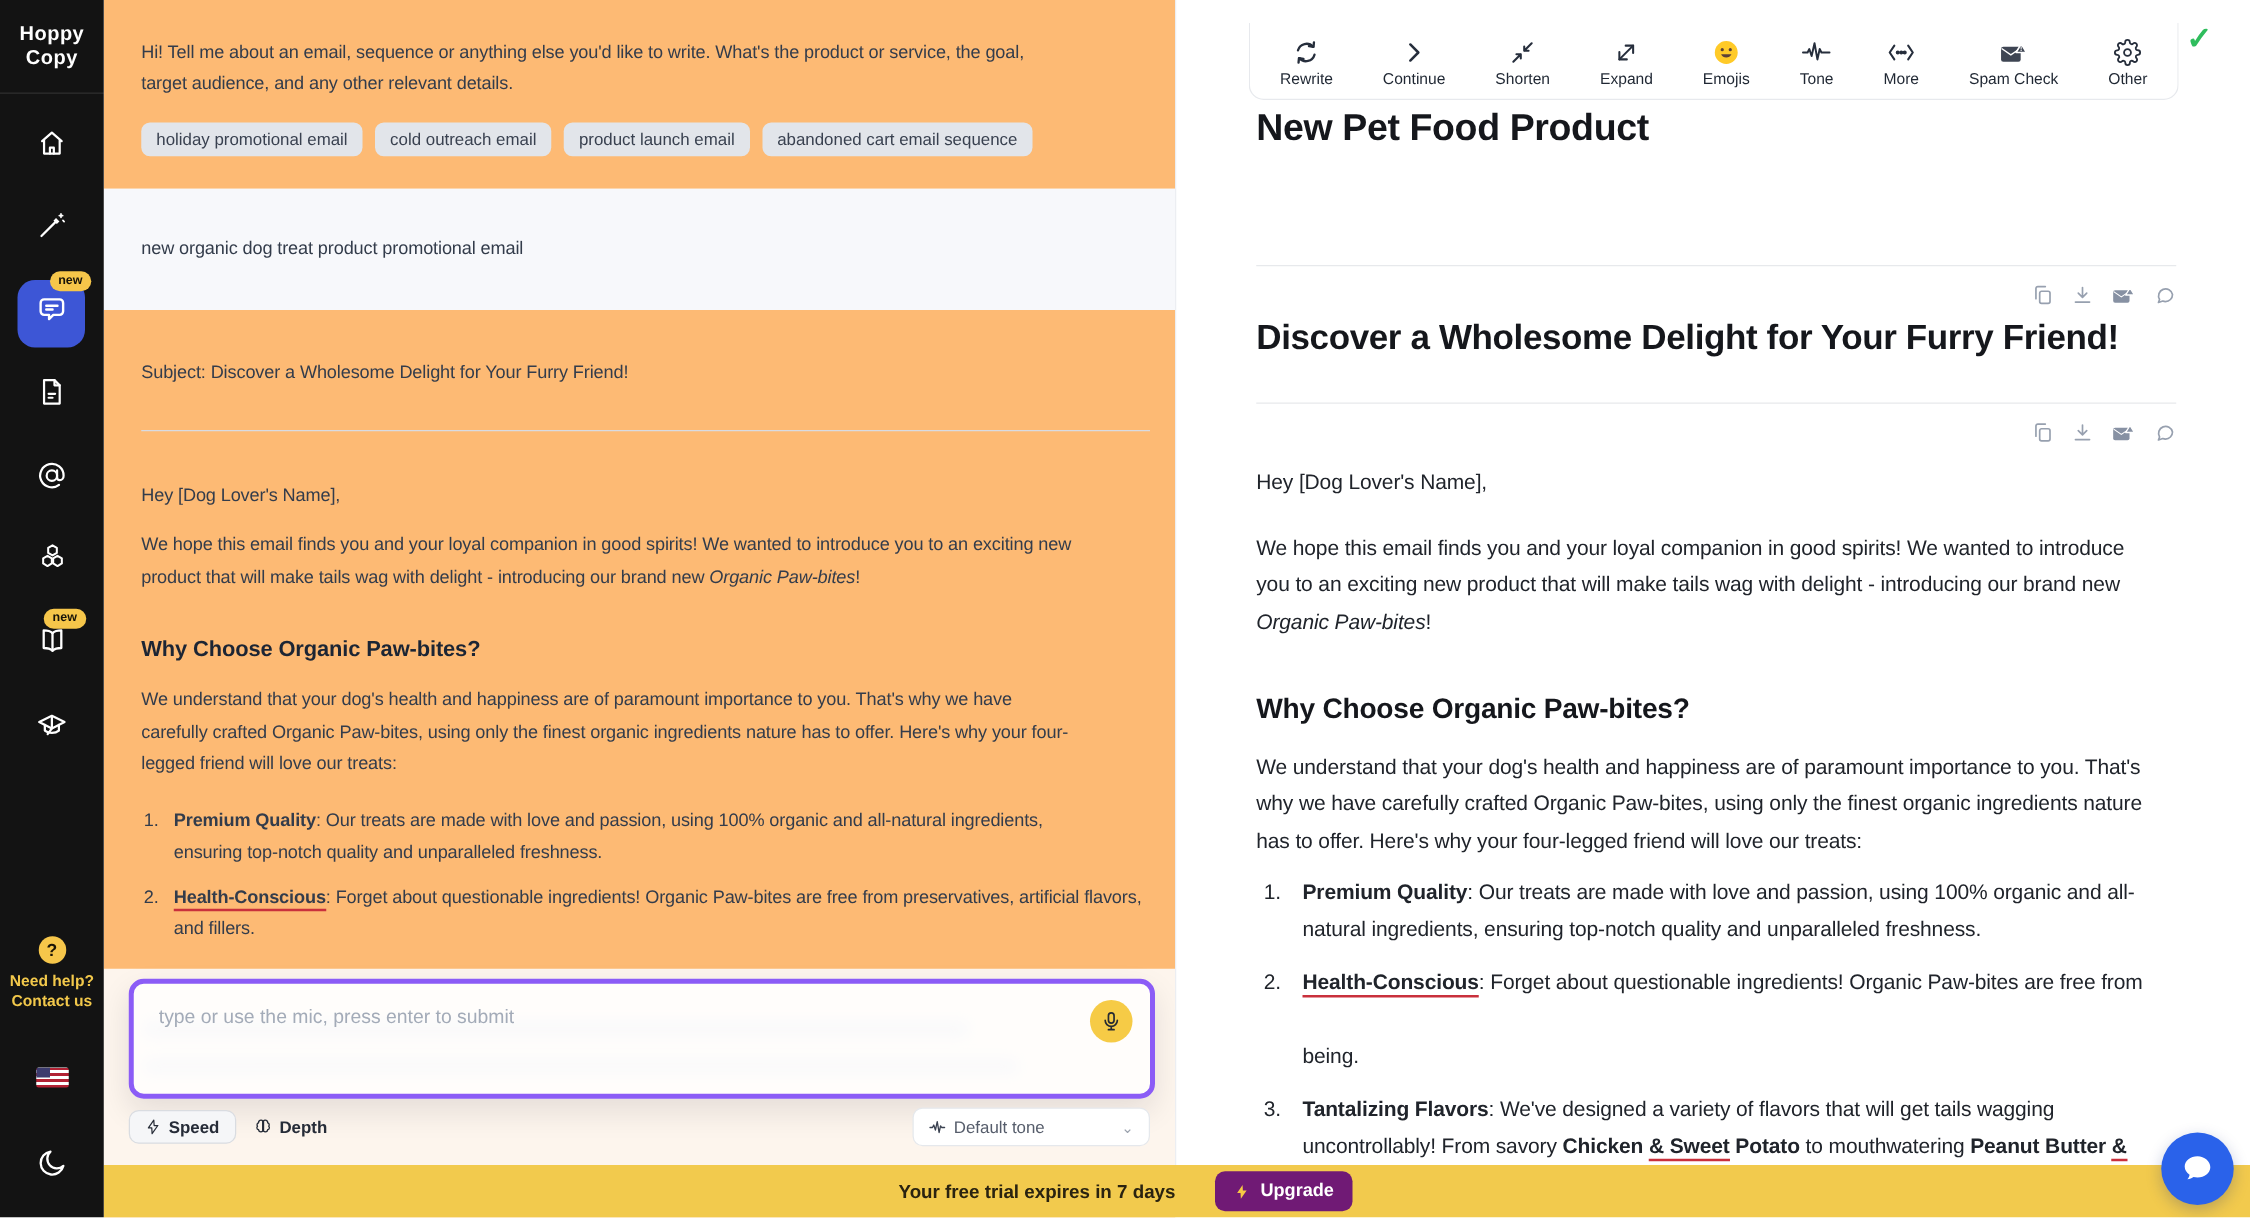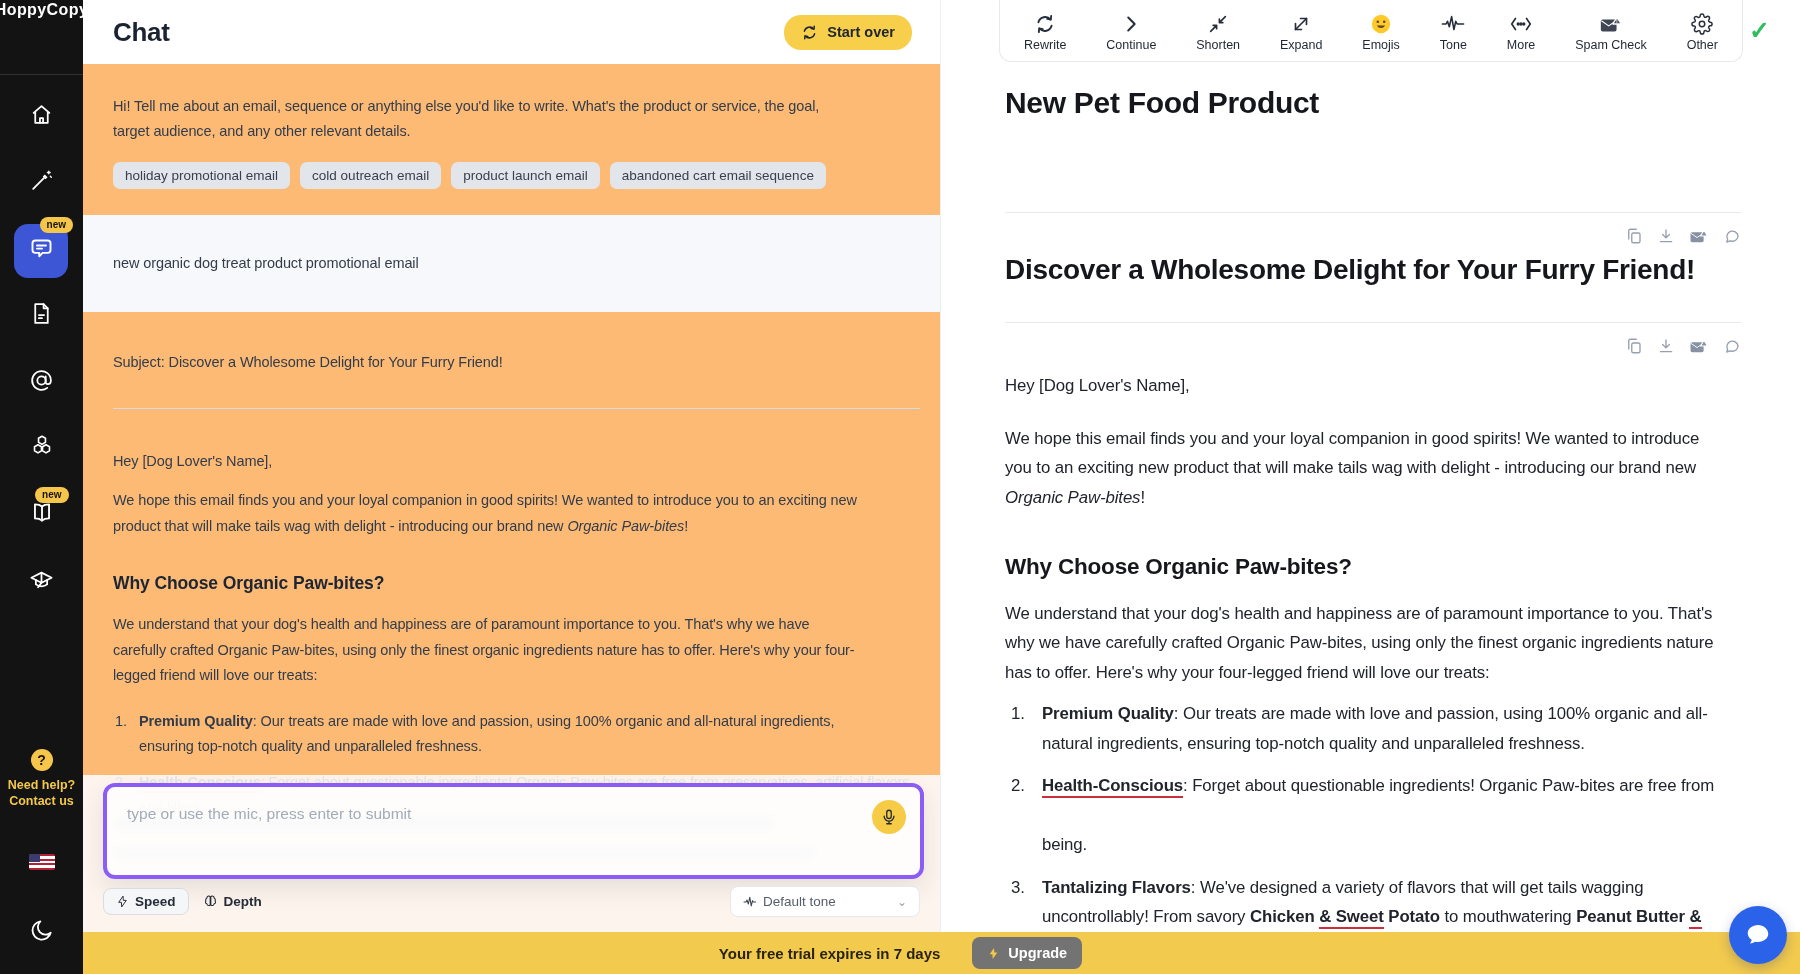--- a/index.html
+++ b/index.html
@@ -7,21 +7,21 @@
   body {
     position: relative; overflow: hidden; background:#fff;
     font-family: "Liberation Sans", sans-serif; color:#20242b;
   }
   .b { font-weight:700; }
   .i { font-style:italic; }
   .rl { border-bottom:2px solid #c9303c; padding-bottom:1px; }
 
   
   .sidebar { position:absolute; left:0; top:0; width:83px; height:974px; background:#131313; z-index:60; }
-  .logo { height:75px; display:flex; flex-direction:row; align-items:flex-start; justify-content:center;
+  .logo { height:75px; display:flex; flex-direction:column; align-items:center; justify-content:center;
           border-bottom:1px solid rgba(255,255,255,.12); color:#fff; font-weight:800; font-size:16px; line-height:19px; letter-spacing:.4px; }
   .snav { position:absolute; left:0; width:83px; display:flex; justify-content:center; }
   .snav svg { display:block; }
   .nav-tile { position:absolute; left:14px; width:54px; height:54px; background:#3d56d6; border-radius:14px;
               display:flex; align-items:center; justify-content:center; }
   .badge { position:absolute; background:#f6c64a; color:#171309; font-size:10px; font-weight:700;
            padding:2px 7px; border-radius:9px; line-height:12px; }
   .help { position:absolute; left:0; width:83px; text-align:center; color:#f2c84b; font-size:12.5px; font-weight:700; line-height:16px; }
   .qcircle { width:22px; height:22px; background:#f6c64a; border-radius:50%; color:#1a1406; font-weight:800;
              font-size:14px; display:flex; align-items:center; justify-content:center; margin:0 auto 6px; }
@@ -68,21 +68,21 @@
                border-radius:8px; padding:5px 12px; font-size:13.5px; font-weight:600; color:#262c38;
                cursor:pointer; font-family:"Liberation Sans",sans-serif; }
   .btn-depth { display:flex; align-items:center; gap:6px; background:transparent; border:none;
                font-size:13.5px; font-weight:600; color:#262c38; cursor:pointer; font-family:"Liberation Sans",sans-serif; }
   .tone-select { margin-left:auto; width:190px; display:flex; align-items:center; gap:4px;
                  border:1px solid #e5e8ec; border-radius:8px; padding:7px 12px; font-size:13.5px; color:#565d6b;
                  background:#fff; cursor:pointer; font-family:"Liberation Sans",sans-serif; }
   .tone-select .chev { margin-left:auto; color:#9aa1ad; font-size:12px; }
 
   
-  .toolbar { position:absolute; left:999px; top:0; width:744px; height:62px; background:#fff; z-index:10;
+  .toolbar { position:absolute; left:999px; top:18px; width:744px; height:62px; background:#fff; z-index:10;
              border:1px solid #e7e9ed; border-top:none; border-radius:0 0 12px 12px;
              display:flex; align-items:center; justify-content:space-between; padding:4px 24px 0; }
   .tb-item { display:flex; flex-direction:column; align-items:center; gap:3px; background:none; border:none;
              cursor:pointer; font-family:"Liberation Sans",sans-serif; }
   .tb-item .lbl { font-size:12.5px; color:#1f2733; }
   .saved-check { position:absolute; left:1749px; top:16px; font-size:25px; font-weight:700; color:#2fbd5d; z-index:10; }
 
   .doc { position:absolute; left:1005px; top:0; width:760px; font-size:16.8px; line-height:29.5px;
          color:#20242b; letter-spacing:-.1px; }
   .doc-title { margin-top:84px; font-size:30px; line-height:38px; font-weight:700; color:#15171c; letter-spacing:-.3px; }
@@ -98,21 +98,21 @@
   .doc .p2 { margin-top:17px; }
   .doc ol { margin-top:12px; list-style:none; counter-reset:dn; }
   .doc ol li { counter-increment:dn; position:relative; padding-left:37px; margin-bottom:13px; }
   .doc ol li::before { content:counter(dn)"."; position:absolute; left:6px; }
 
   
   .trialbar { position:absolute; left:83px; right:0; top:932px; height:42px; background:#f2ca4d; z-index:40;
               display:flex; align-items:center; justify-content:center; }
   .trial-inner { display:flex; align-items:center; gap:32px; transform:translateX(-41px); }
   .trial-text { font-size:15px; font-weight:700; color:#2a2310; }
-  .btn-upgrade { display:flex; align-items:center; gap:8px; background:#737373; color:#fff; border:none; cursor:pointer;
+  .btn-upgrade { display:flex; align-items:center; gap:8px; background:#701a75; color:#fff; border:none; cursor:pointer;
                  border-radius:8px; padding:8px 15px; font-size:14.5px; font-weight:600; font-family:"Liberation Sans",sans-serif; }
   .chat-widget { position:absolute; left:1729px; top:906px; width:58px; height:58px; border-radius:50%;
                  background:#2a62ea; border:none; cursor:pointer; z-index:50;
                  display:flex; align-items:center; justify-content:center; box-shadow:0 4px 12px rgba(20,40,120,.25); }
 </style>
 </head>
 <body>
 
 <aside class="sidebar">
   <div class="logo">
@@ -208,34 +208,20 @@
   <div class="snav" style="top:917px;">
     <span>
       <svg width="26" height="26" viewBox="0 0 24 24" fill="none" stroke="#fff" stroke-width="1.7" stroke-linecap="round" stroke-linejoin="round">
           <path d="M20 14.5A8.5 8.5 0 1 1 10.5 4 6.8 6.8 0 0 0 20 14.5z"></path>
         </svg>
     </span>
   </div>
 </aside>
 
 <main class="chat">
-  <div class="chat-header">
-    <div class="chat-title">Chat</div>
-    <button class="btn-startover">
-      <span style="display:flex;">
-        <svg width="17" height="17" viewBox="0 0 20 20" fill="none" stroke="#212734" stroke-width="1.8" stroke-linecap="round" stroke-linejoin="round">
-            <path d="M4 8.4a6.4 6.4 0 0 1 11-2.5"></path>
-            <path d="M15.6 2.6l-.3 3.3-3.3-.5"></path>
-            <path d="M16 11.6a6.4 6.4 0 0 1-11 2.5"></path>
-            <path d="M4.4 17.4l.3-3.3 3.3.5"></path>
-          </svg>
-      </span>
-      <span>Start over</span>
-    </button>
-  </div>
 
   <div class="msg bot">
     <div><span>Hi! Tell me about an email, sequence or anything else you'd like to write. What's the product or service, the goal,</span><br><span>target audience, and any other relevant details.</span></div>
     <div class="chips">
       <button class="chip">holiday promotional email</button>
       <button class="chip">cold outreach email</button>
       <button class="chip">product launch email</button>
       <button class="chip">abandoned cart email sequence</button>
     </div>
   </div>

